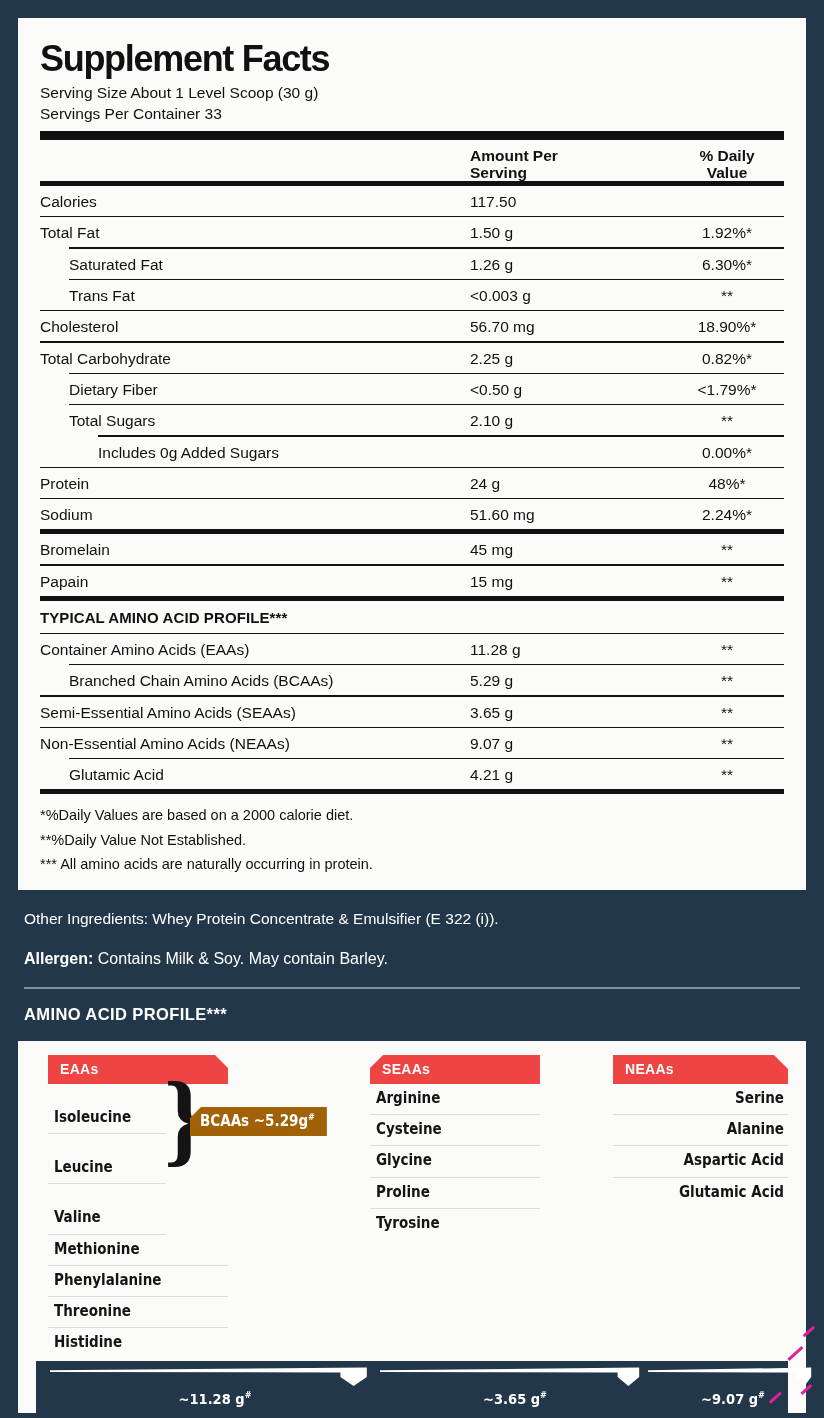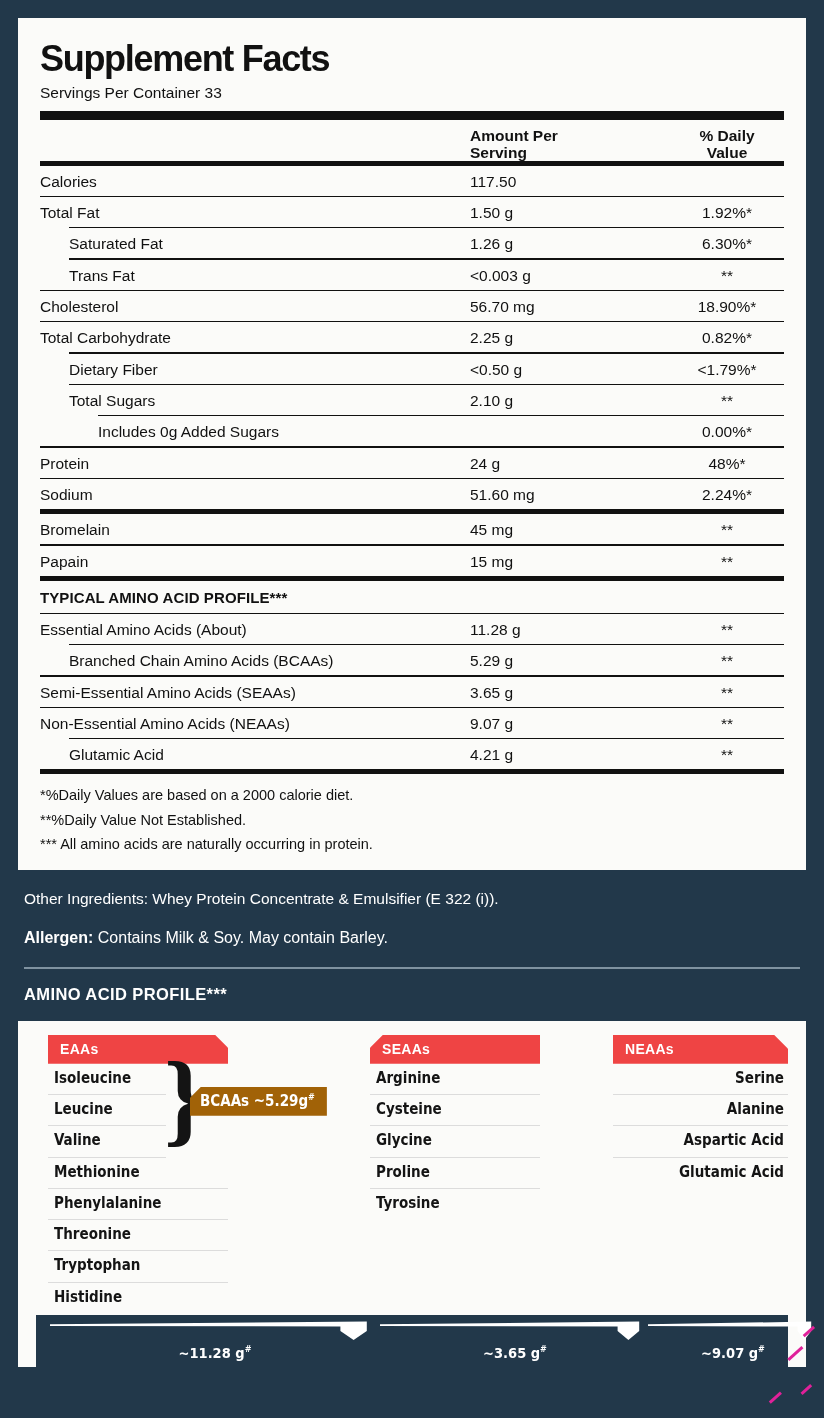--- a/index.html
+++ b/index.html
@@ -128,21 +128,21 @@
     font-family: "DejaVu Sans Condensed", "Liberation Sans Narrow", "Liberation Sans", sans-serif;
     font-weight: bold;
     font-size: 15px;
     color: #141414;
     padding: 6px 0 7px 6px;
     border-bottom: 1.4px solid #dcdcdc;
     line-height: 1.15;
     white-space: nowrap;
   }
   .aa-item.last { border-bottom: none; }
-  .aa-item.short { border-bottom: 1.4px solid #dcdcdc; width: 118px; }
+  .aa-item.short { border-bottom: 1.4px solid #dcdcdc; width: 118px; margin-top: 19px; }
   .neaa .aa-item { text-align: right; padding-right: 4px; padding-left: 0; }
 
   
   .brace {
     position: absolute;
     left: 146px; top: 36px;
     width: 26px; height: 106px;
     color: #141414;
     font-size: 104px;
     line-height: 0.78;
@@ -191,20 +191,21 @@
   }
 </style>
 </head>
 <body>
 
 <div id="page">
 
   <div class="sf-card">
 
     <div class="sf-title">Supplement Facts</div>
+    <div class="sf-serving">Serving Size About 1 Level Scoop (30 g)</div>
     <div class="sf-serving">Servings Per Container 33</div>
 
     <div class="rule-thick"></div>
 
     <div class="nrow">
       <div class="nname"></div>
       <div class="namt hdr-cell" style="text-align:left">
         <div>Amount Per</div>
         <div>Serving</div>
       </div>
@@ -300,21 +301,21 @@
         </div>
       </div>
 
     <div class="rule-med"></div>
 
     <div class="sect-head">TYPICAL AMINO ACID PROFILE***</div>
     <div class="rule-hair"></div>
 
     <div id="amino-rows">
         <div class="nrow rowpad">
-          <div class="nname">Essential Amino Acids (About)</div>
+          <div class="nname">Container Amino Acids (EAAs)</div>
           <div class="namt">11.28 g</div>
           <div class="ndv">**</div>
         </div>
         <div class="divline i1"></div>
         <div class="nrow rowpad ind1">
           <div class="nname">Branched Chain Amino Acids (BCAAs)</div>
           <div class="namt">5.29 g</div>
           <div class="ndv">**</div>
         </div>
         <div class="divline"></div>
@@ -360,21 +361,20 @@
     <div class="aa-cols" id="aa-cols">
         <div class="aa-col eaa">
           <div class="aa-tag left-clip">EAAs</div>
           <ul class="aa-list">
             <li class="aa-item short">Isoleucine</li>
             <li class="aa-item short">Leucine</li>
             <li class="aa-item short">Valine</li>
             <li class="aa-item">Methionine</li>
             <li class="aa-item">Phenylalanine</li>
             <li class="aa-item">Threonine</li>
-            <li class="aa-item">Tryptophan</li>
             <li class="aa-item last">Histidine</li>
           </ul>
         </div>
         <div class="aa-col seaa">
           <div class="aa-tag right-clip">SEAAs</div>
           <ul class="aa-list">
             <li class="aa-item">Arginine</li>
             <li class="aa-item">Cysteine</li>
             <li class="aa-item">Glycine</li>
             <li class="aa-item">Proline</li>

